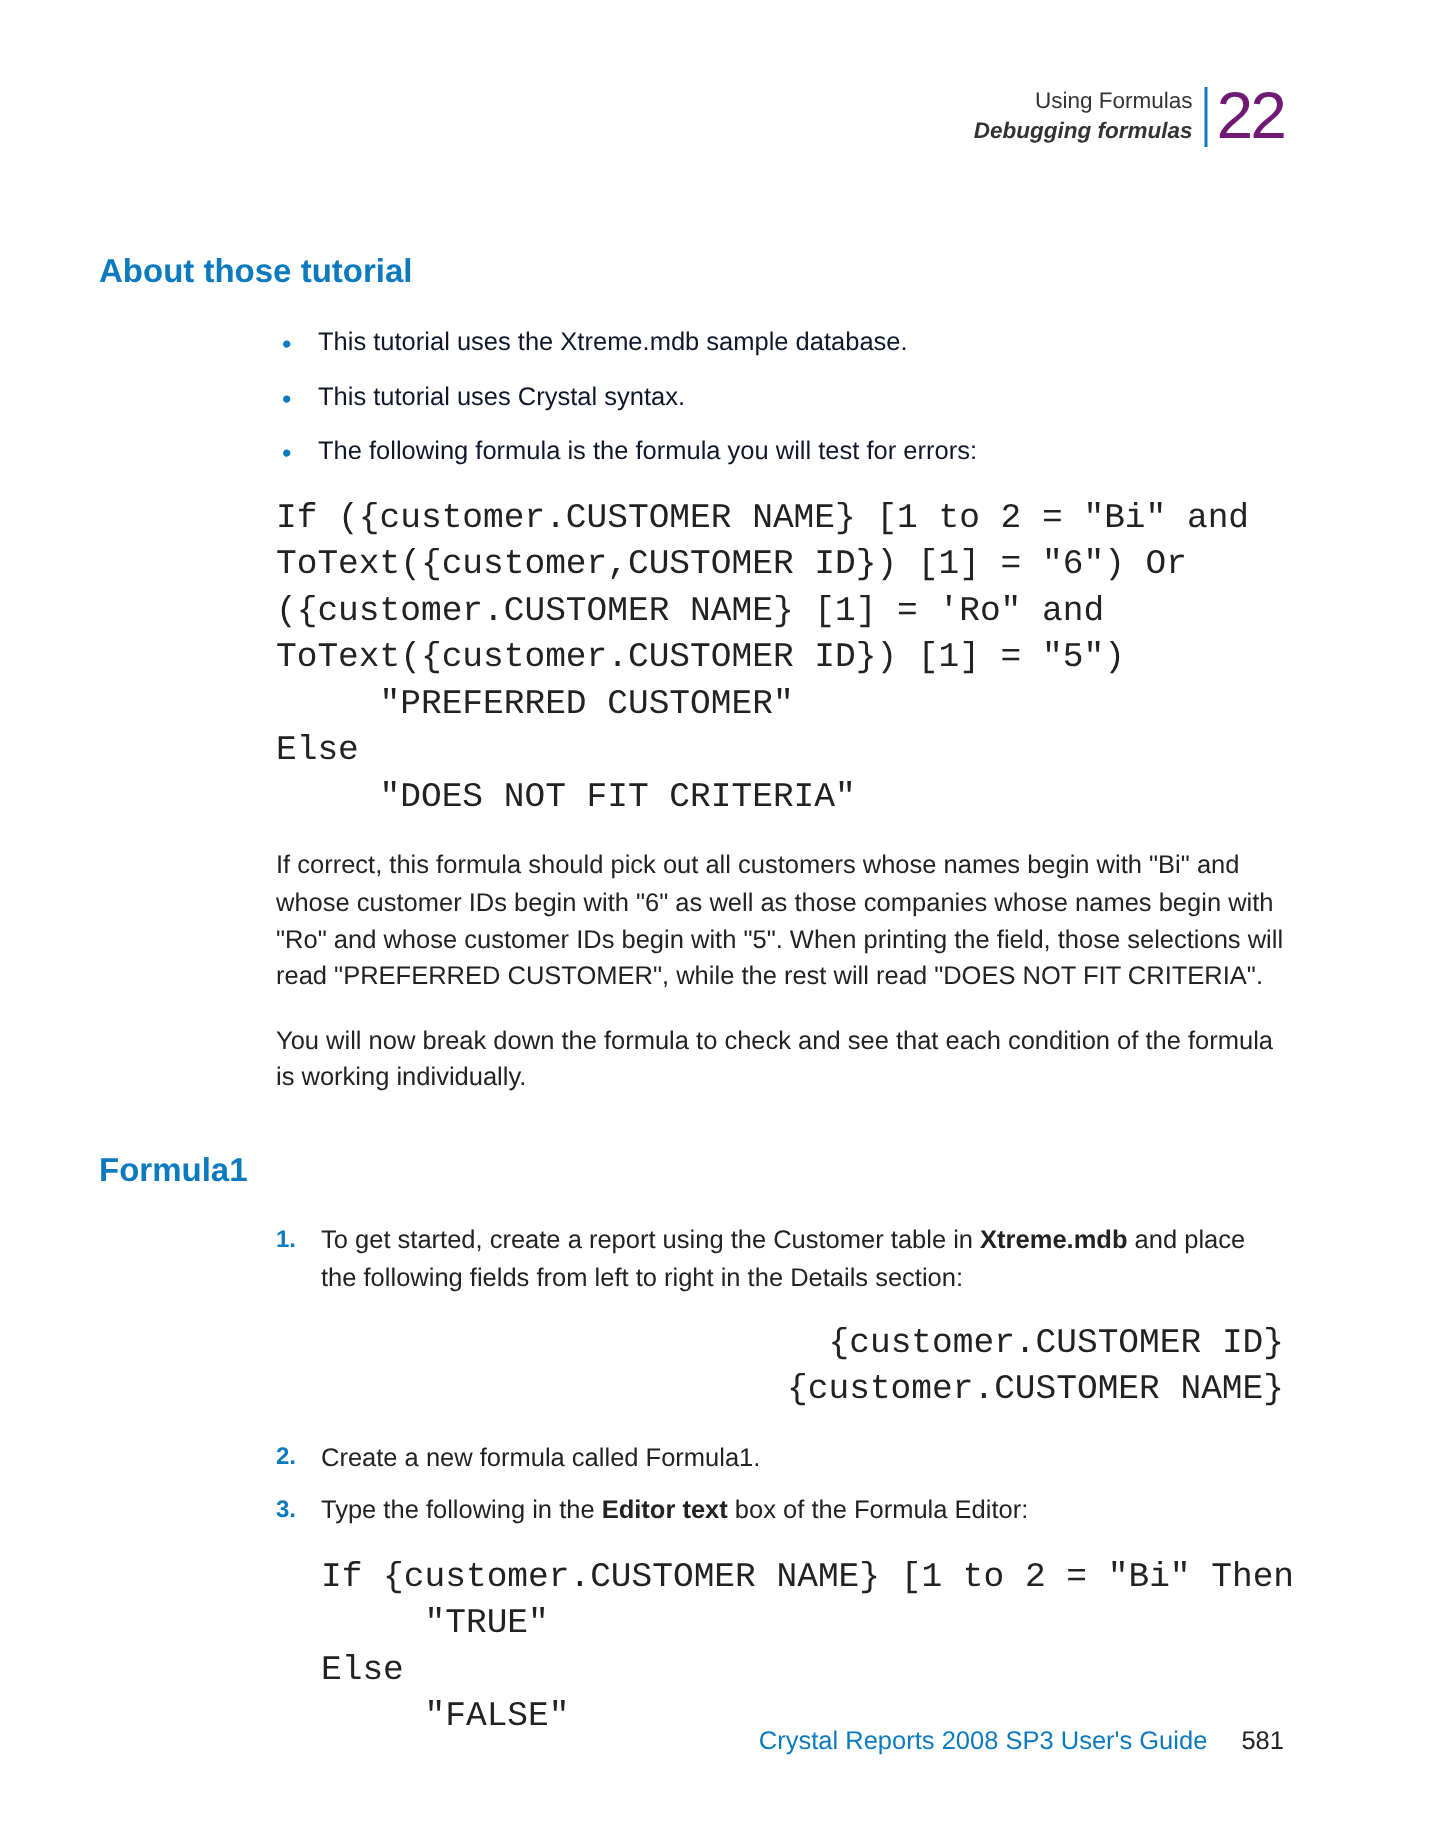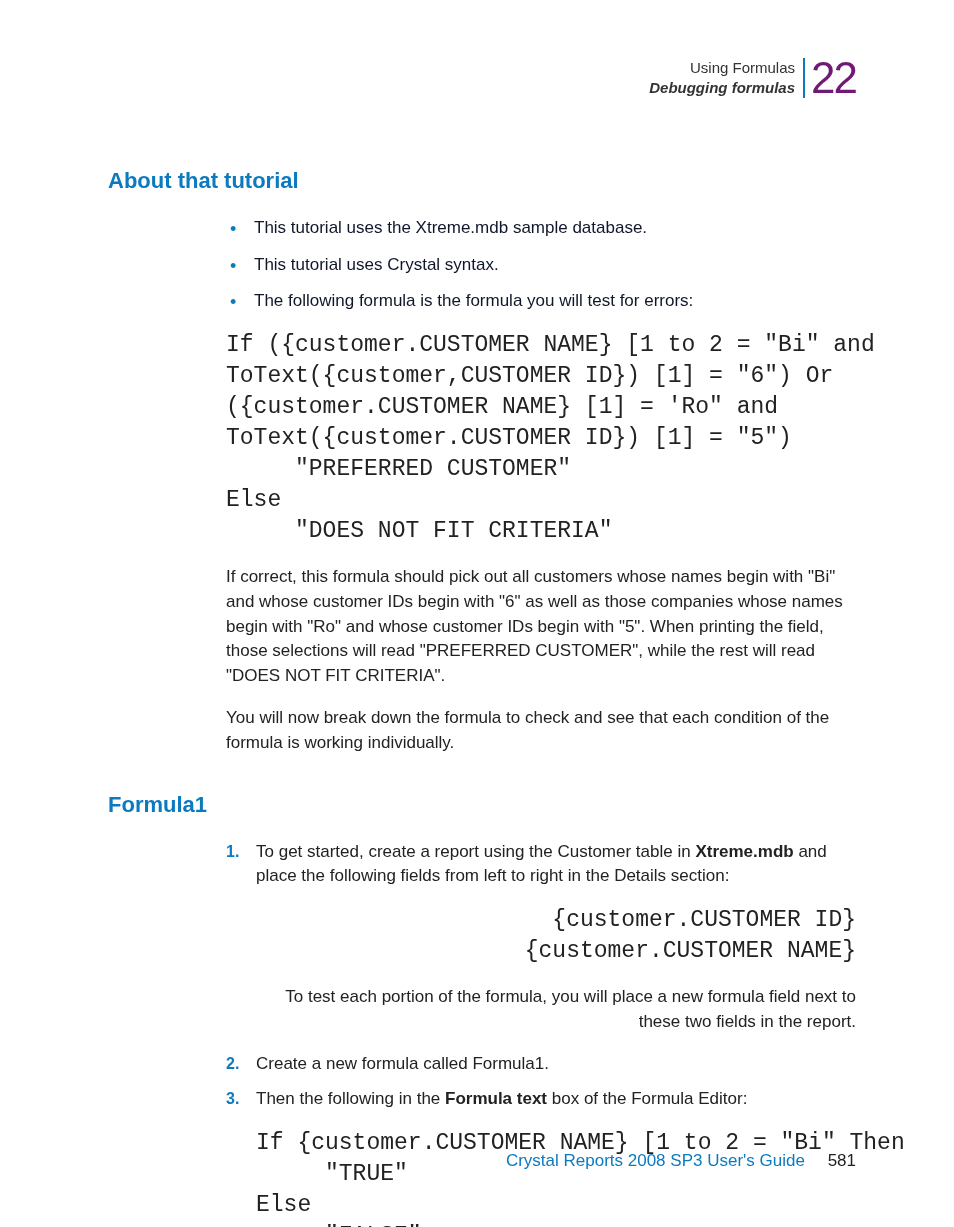--- a/index.html
+++ b/index.html
@@ -9,21 +9,21 @@
       font-family: Arial, Helvetica, sans-serif;
       background: #fff;
       width: 954px;
       height: 1227px;
       position: relative;
       box-sizing: border-box;
     }
     .page {
       width: 954px;
       height: 1227px;
-      padding: 58px 98px 50px 108px;
+      padding: 58px 98px 50px 66px;
       box-sizing: border-box;
       position: relative;
     }
     .header {
       text-align: right;
       position: relative;
       height: 50px;
       margin-bottom: 60px;
     }
     .header-text {
@@ -137,21 +137,21 @@
 
 <div class="page">
 
   <div class="header">
     <span class="header-text">
       <span class="line1">Using Formulas</span>
       <span class="line2">Debugging formulas</span>
     </span><span class="chapter-num">22</span>
   </div>
 
-  <h2 class="section">About that tutorial</h2>
+  <h2 class="section">About those tutorial</h2>
   <div class="content">
     <ul class="bullets">
       <li>This tutorial uses the Xtreme.mdb sample database.</li>
       <li>This tutorial uses Crystal syntax.</li>
       <li>The following formula is the formula you will test for errors:</li>
     </ul>
     <pre class="code">If ({customer.CUSTOMER NAME} [1 to 2 = "Bi" and
 ToText({customer,CUSTOMER ID}) [1] = "6") Or
 ({customer.CUSTOMER NAME} [1] = 'Ro" and
 ToText({customer.CUSTOMER ID}) [1] = "5")
@@ -164,30 +164,29 @@
 
   <h2 class="section">Formula1</h2>
   <div class="content">
     <ol class="steps">
       <li>
         <span class="num">1.</span>
         <span><span>To get started, create a report using the Customer table in </span><span class="strong">Xtreme.mdb</span><span> and place the following fields from left to right in the Details section:</span></span>
         <div class="sub-content">
           <pre class="code">{customer.CUSTOMER ID}
 {customer.CUSTOMER NAME}</pre>
-          <p class="body" style="margin-left:-30px;">To test each portion of the formula, you will place a new formula field next to these two fields in the report.</p>
         </div>
       </li>
       <li>
         <span class="num">2.</span>
         <span>Create a new formula called Formula1.</span>
       </li>
       <li>
         <span class="num">3.</span>
-        <span><span>Then the following in the </span><span class="strong">Formula text</span><span> box of the Formula Editor:</span></span>
+        <span><span>Type the following in the </span><span class="strong">Editor text</span><span> box of the Formula Editor:</span></span>
         <pre class="code" style="margin-left:0;">If {customer.CUSTOMER NAME} [1 to 2 = "Bi" Then
      "TRUE"
 Else
      "FALSE"</pre>
       </li>
     </ol>
   </div>
 
   <div class="footer">
     <span>Crystal Reports 2008 SP3 User's Guide</span>

